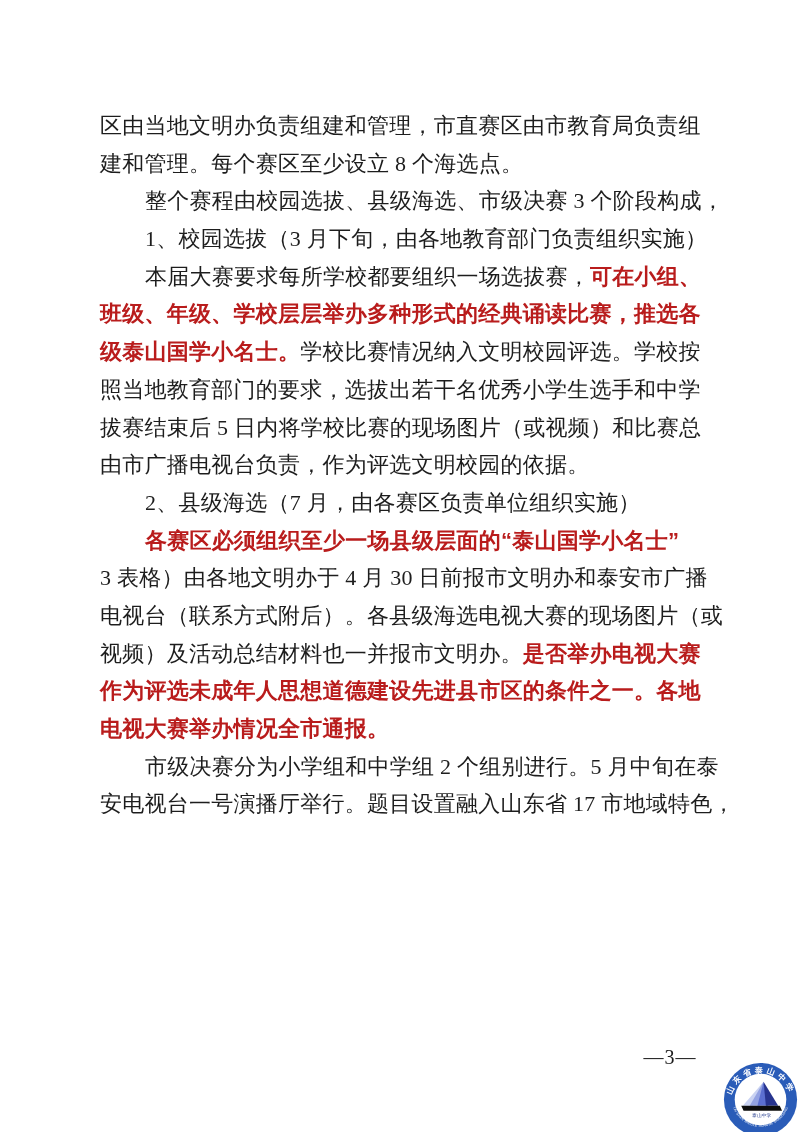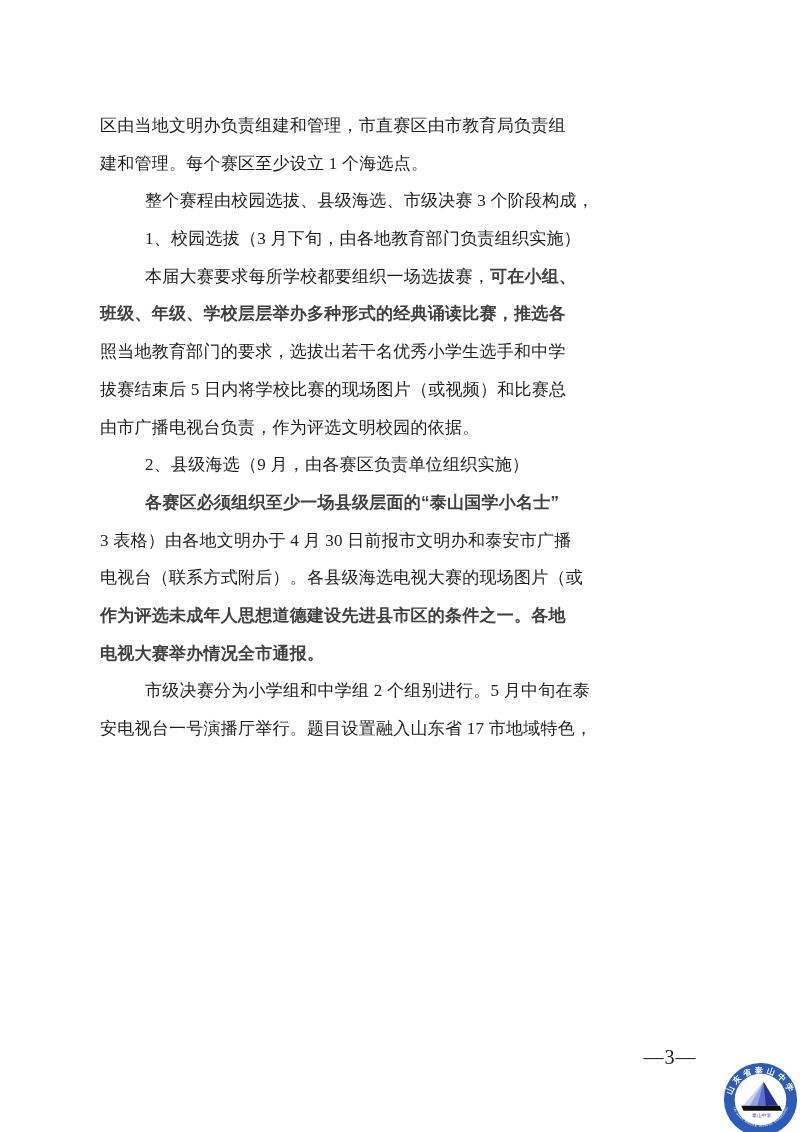--- a/index.html
+++ b/index.html
@@ -13,31 +13,31 @@
   }
   .doc-body {
     position: absolute;
     left: 100px;
     top: 107px;
     width: 602px;
   }
   .line {
     height: 37.7px;
     line-height: 37.7px;
-    font-size: 17px;
+    font-size: 22px;
     letter-spacing: 0.25px;
     color: #1d1d1d;
     white-space: nowrap;
   }
   .line.indent { padding-left: 45px; }
   .run { font-family: "Liberation Serif", "DejaVu Serif", serif; }
   .run.bold {
     font-weight: 700;
     font-family: "Liberation Sans", "DejaVu Sans", sans-serif;
-    color: #404040;
+    color: #b91c1c;
   }
   .page-number {
     position: absolute;
     left: 640px;
     top: 1046px;
     width: 60px;
     text-align: center;
     font-size: 20px;
     letter-spacing: 1px;
     color: #1a1a1a;
@@ -49,32 +49,34 @@
     top: 1061px;
     width: 77px;
     height: 77px;
   }
 </style>
 </head>
 <body>
 
 <div class="doc-body">
     <div class="line"><span class="run">区由当地文明办负责组建和管理，市直赛区由市教育局负责组</span></div>
-    <div class="line"><span class="run">建和管理。每个赛区至少设立 1 个海选点。</span></div>
+    <div class="line"><span class="run">建和管理。每个赛区至少设立 8 个海选点。</span></div>
     <div class="line indent"><span class="run">整个赛程由校园选拔、县级海选、市级决赛 3 个阶段构成，</span></div>
     <div class="line indent"><span class="run">1、校园选拔（3 月下旬，由各地教育部门负责组织实施）</span></div>
     <div class="line indent"><span class="run">本届大赛要求每所学校都要组织一场选拔赛，</span><span class="run bold">可在小组、</span></div>
     <div class="line"><span class="run bold">班级、年级、学校层层举办多种形式的经典诵读比赛，推选各</span></div>
+    <div class="line"><span class="run bold">级泰山国学小名士。</span><span class="run">学校比赛情况纳入文明校园评选。学校按</span></div>
     <div class="line"><span class="run">照当地教育部门的要求，选拔出若干名优秀小学生选手和中学</span></div>
     <div class="line"><span class="run">拔赛结束后 5 日内将学校比赛的现场图片（或视频）和比赛总</span></div>
     <div class="line"><span class="run">由市广播电视台负责，作为评选文明校园的依据。</span></div>
-    <div class="line indent"><span class="run">2、县级海选（9 月，由各赛区负责单位组织实施）</span></div>
+    <div class="line indent"><span class="run">2、县级海选（7 月，由各赛区负责单位组织实施）</span></div>
     <div class="line indent"><span class="run bold">各赛区必须组织至少一场县级层面的“泰山国学小名士”</span></div>
     <div class="line"><span class="run">3 表格）由各地文明办于 4 月 30 日前报市文明办和泰安市广播</span></div>
     <div class="line"><span class="run">电视台（联系方式附后）。各县级海选电视大赛的现场图片（或</span></div>
+    <div class="line"><span class="run">视频）及活动总结材料也一并报市文明办。</span><span class="run bold">是否举办电视大赛</span></div>
     <div class="line"><span class="run bold">作为评选未成年人思想道德建设先进县市区的条件之一。各地</span></div>
     <div class="line"><span class="run bold">电视大赛举办情况全市通报。</span></div>
     <div class="line indent"><span class="run">市级决赛分为小学组和中学组 2 个组别进行。5 月中旬在泰</span></div>
     <div class="line"><span class="run">安电视台一号演播厅举行。题目设置融入山东省 17 市地域特色，</span></div>
   </div>
 
 <div class="page-number">—3—</div>
 
 <svg class="badge" viewBox="0 0 100 100">
   <defs>

